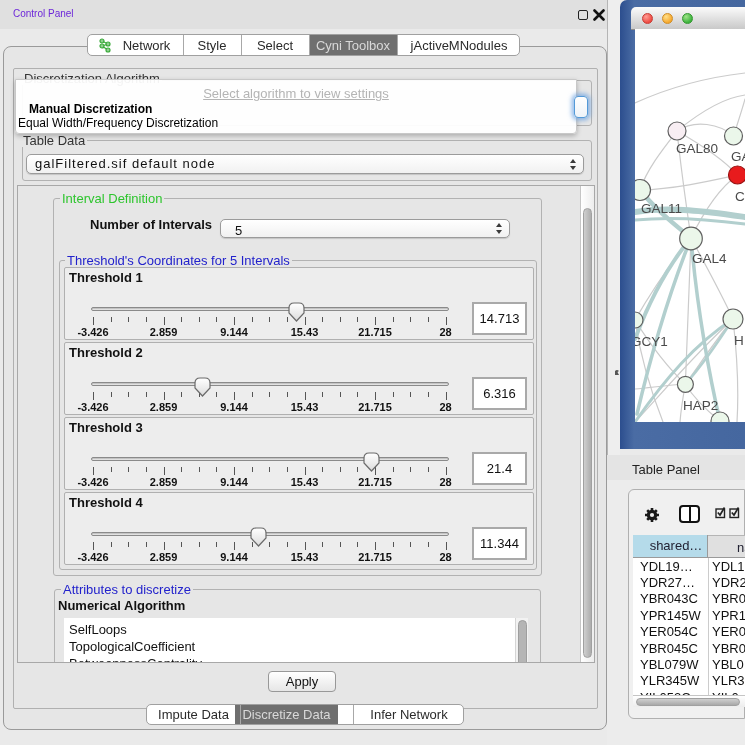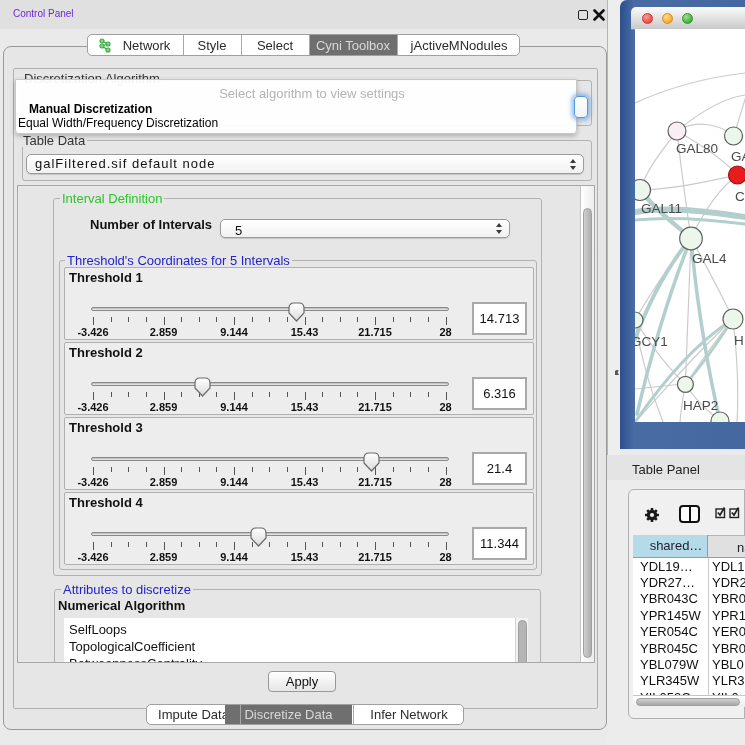--- a/index.html
+++ b/index.html
@@ -267,28 +267,28 @@
 
   <div class="abs" style="right:0;top:0;width:14px;height:478px;background:linear-gradient(90deg,#ffffff,#ededed);border-left:1px solid #c5c5c5;">
     <div class="abs" style="left:2px;top:22px;width:9px;height:450px;background:linear-gradient(90deg,#cfcfcf,#adadad);border:1px solid #a0a0a0;border-radius:5px;"></div>
   </div>
 </div>
 
 <div class="abs" style="left:268px;top:671px;width:68px;height:21px;background:linear-gradient(#ffffff,#e6e6e6);border:1px solid #989898;border-radius:4px;text-align:center;font-size:13px;color:#111;line-height:19px;">Apply</div>
 
 <div class="abs" style="left:146px;top:704px;width:318px;height:21px;background:#ffffff;border:1px solid #a0a0a0;border-radius:5px;overflow:hidden;">
   <div class="seg" style="left:0;width:93px;line-height:20px;">Impute Data</div>
-  <div class="seg dk" style="left:78px;width:127px;line-height:20px;">Discretize Data</div>
+  <div class="seg dk" style="left:88px;width:103px;line-height:20px;">Discretize Data</div>
   <div class="seg" style="left:206px;width:112px;line-height:20px;">Infer Network</div>
   <div class="sep" style="left:93px;"></div>
   <div class="sep" style="left:206px;"></div>
 </div>
 
 <div class="abs" style="left:15px;top:79px;width:562px;height:55px;background:rgba(255,255,255,0.94);border:1px solid #c8c8c8;border-radius:0 0 4px 4px;box-shadow:0 2px 5px rgba(0,0,0,0.25);z-index:30;">
-  <div style="position:absolute;left:16px;top:6px;width:100%;text-align:center;font-size:13px;color:#b4b4b4;">Select algorithm to view settings</div>
+  <div style="position:absolute;left:0;top:6px;width:100%;text-align:center;font-size:13px;color:#b4b4b4;text-decoration:underline;">Select algorithm to view settings</div>
   <div style="position:absolute;left:2px;top:22px;font-size:12px;font-weight:bold;color:#000;padding-left:11px;">Manual Discretization</div>
   <div style="position:absolute;left:2px;top:36px;font-size:12px;color:#000;">Equal Width/Frequency Discretization</div>
 </div>
 
 <div class="abs" style="left:607px;top:0;width:13px;height:745px;background:#eeeeee;border-left:1px solid #b5b5b5;"></div>
 <svg class="abs" style="left:614px;top:369px;" width="6" height="7" viewBox="0 0 6 7">
     <path d="M1 6 L1 2 Q3 0 5 2 L3.5 3 L5 6 Z" fill="#555"></path>
   </svg>
 
 <div class="abs" style="left:620px;top:0;width:125px;height:449px;background:linear-gradient(90deg,#2c4e8e,#4a6ca4 14px,#45679f);border-radius:7px 0 0 0;overflow:hidden;">

